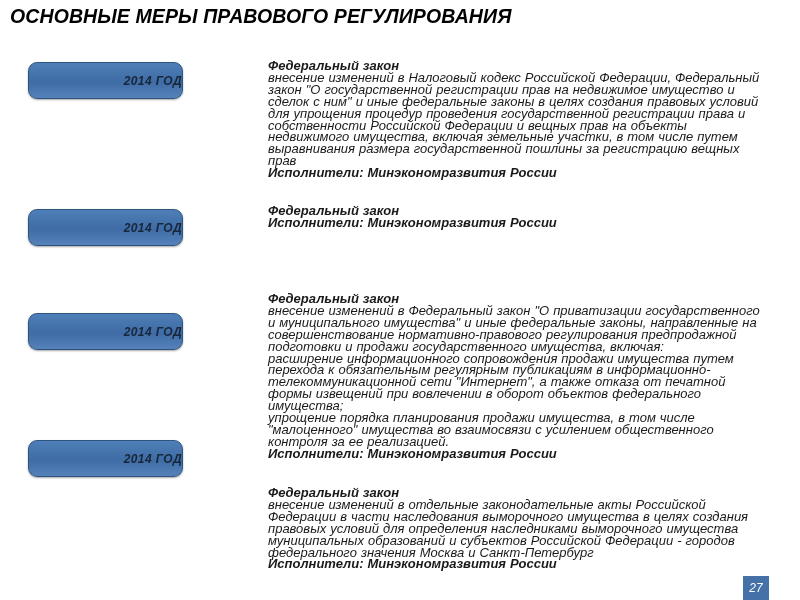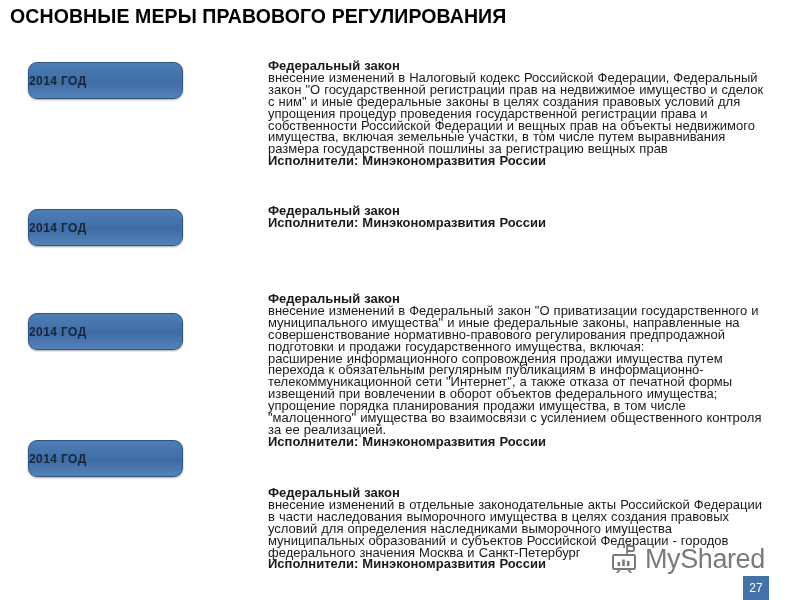--- a/index.html
+++ b/index.html
@@ -15,20 +15,21 @@
     color: #111111;
     overflow: hidden;
     position: relative;
   }
 
   #slide {
     position: relative;
     width: 769px;
     height: 600px;
     box-sizing: border-box;
+    font-style: italic;
   }
 
   
   #slide-title {
     position: absolute;
     left: 10px;
     top: 4px;
     width: 780px;
     font-size: 19.5px;
     font-weight: bold;
@@ -46,21 +47,21 @@
     border-radius: 9px;
     background: linear-gradient(to bottom, #4f7fb8 0%, #416fa8 45%, #3f6ca5 55%, #5582b9 100%);
     border: 1px solid #2f557f;
     box-shadow: 0 1px 2px rgba(0,0,0,0.35);
     color: #17263a;
     font-size: 12px;
     font-weight: bold;
     letter-spacing: 0.4px;
     display: flex;
     align-items: center;
-    justify-content: flex-start;
+    justify-content: flex-end;
     box-sizing: border-box;
   }
   .year-badge span { pointer-events: none; }
 
   #badge-1 { left: 28px; top: 62px; }
   #badge-2 { left: 28px; top: 209px; }
   #badge-3 { left: 28px; top: 313px; }
   #badge-4 { left: 28px; top: 440px; }
 
   
@@ -164,31 +165,16 @@
 упрощение порядка планирования продажи имущества, в том числе "малоценного" имущества во взаимосвязи с усилением общественного контроля за ее реализацией.</span>
     <span class="exec">Исполнители: Минэкономразвития России</span>
   </div>
 
   <div class="law-block" id="block-4">
     <span class="heading">Федеральный закон</span>
     <span class="body">внесение изменений в отдельные законодательные акты Российской Федерации в части наследования выморочного имущества в целях   создания правовых условий для определения наследниками выморочного имущества муниципальных  образований и субъектов Российской Федерации - городов федерального значения Москва и Санкт-Петербург</span>
     <span class="exec">Исполнители: Минэкономразвития России</span>
   </div>
 
-  <div id="watermark">
-    <span>
-      <svg width="32" height="32" viewBox="0 0 32 32" aria-hidden="true">
-        <path d="M19 3 h6 a1 1 0 0 1 1 1 v3 a1 1 0 0 1 -1 1 h-6 z" fill="none" stroke="#6f6f6f" stroke-width="1.8"></path>
-        <line x1="19" y1="8" x2="19" y2="13" stroke="#6f6f6f" stroke-width="1.8"></line>
-        <rect x="5" y="12" width="22" height="14" rx="1.2" fill="none" stroke="#6f6f6f" stroke-width="2"></rect>
-        <rect x="9.5" y="19" width="2.6" height="4" fill="#6f6f6f"></rect>
-        <rect x="14.2" y="16.5" width="2.6" height="6.5" fill="#6f6f6f"></rect>
-        <rect x="18.9" y="18" width="2.6" height="5" fill="#6f6f6f"></rect>
-        <line x1="12" y1="26" x2="9" y2="30" stroke="#6f6f6f" stroke-width="2"></line>
-        <line x1="20" y1="26" x2="23" y2="30" stroke="#6f6f6f" stroke-width="2"></line>
-      </svg>
-    </span>
-    <span class="wm-text">MyShared</span>
-  </div>
 
   <div id="page-number">27</div>
 
 </div>
 
 </body></html>

